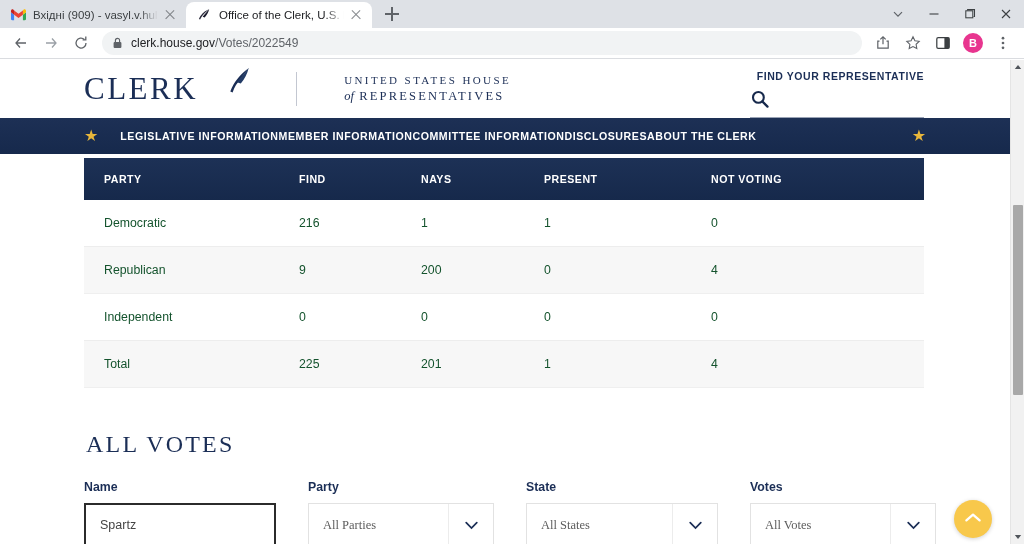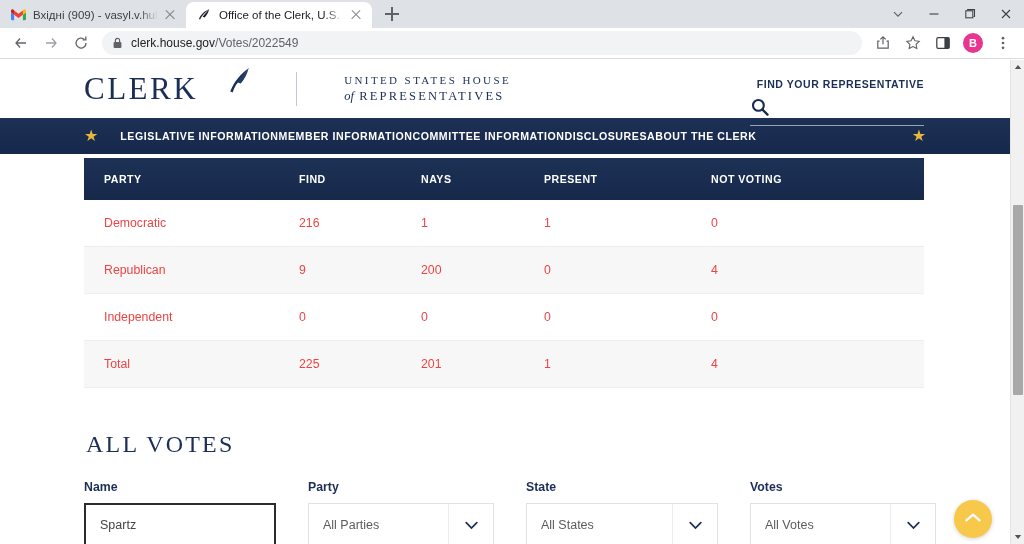--- a/index.html
+++ b/index.html
@@ -221,21 +221,21 @@
     font-size: 12.5px;
     letter-spacing: 2.2px;
   }
   .logo-sub .l2 i {
     font-style: italic;
     letter-spacing: 0;
   }
   .find-rep {
     position: absolute;
     right: 86px;
-    top: 18px;
+    top: 10px;
     width: 174px;
   }
   .find-rep .label {
     font-size: 10.5px;
     font-weight: bold;
     letter-spacing: .55px;
     color: #1b2e56;
     text-align: right;
   }
   .find-rep .searchrow {
@@ -296,21 +296,21 @@
     font-weight: bold;
     letter-spacing: .5px;
     text-align: left;
     padding: 15px 0 15px 0;
     height: 41px;
     box-sizing: border-box;
   }
   .vote-table thead th:first-child { padding-left: 20px; }
   .vote-table tbody td {
     font-size: 12.3px;
-    color: #ef4444;
+    color: #14532d;
     padding: 16px 0;
     height: 45px;
     box-sizing: border-box;
     border-bottom: 1px solid #ededed;
   }
   .vote-table tbody td:first-child { padding-left: 20px; }
   .vote-table tbody tr.alt td { background: #f7f7f7; border-bottom: 1px solid #efefef; }
   .col-party { width: 215px; }
   .col-yeas { width: 122px; }
   .col-nays { width: 123px; }
@@ -358,20 +358,21 @@
     background: #ffffff;
     box-sizing: border-box;
     display: flex;
     align-items: center;
     font-size: 12.5px;
     color: #5c5c5c;
   }
   .select .sv {
     flex: 1 1 auto;
     padding: 0 14px;
+    font-family: Liberation Serif, serif;
   }
   .select .caret {
     flex: 0 0 44px;
     height: 100%;
     border-left: 1px solid #ececec;
     display: flex;
     align-items: center;
     justify-content: center;
   }
   .filter-state .select { width: 192px; }

